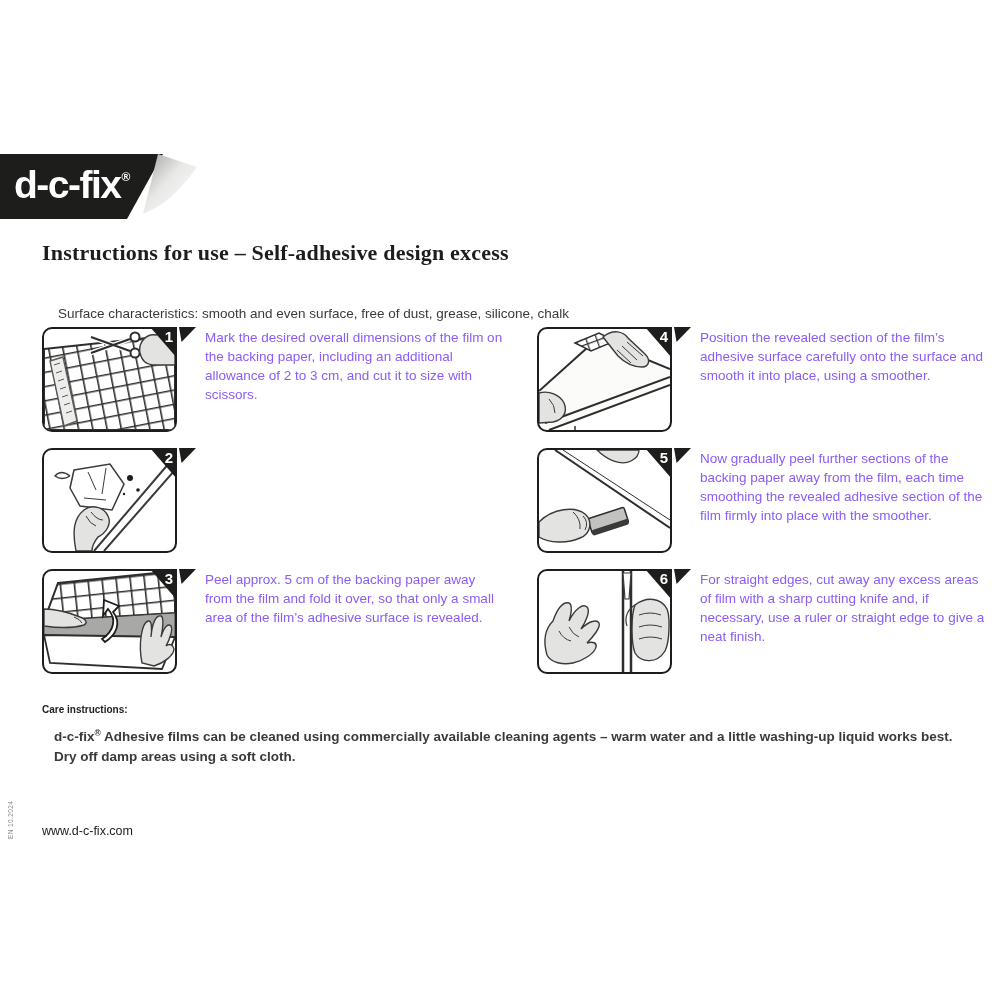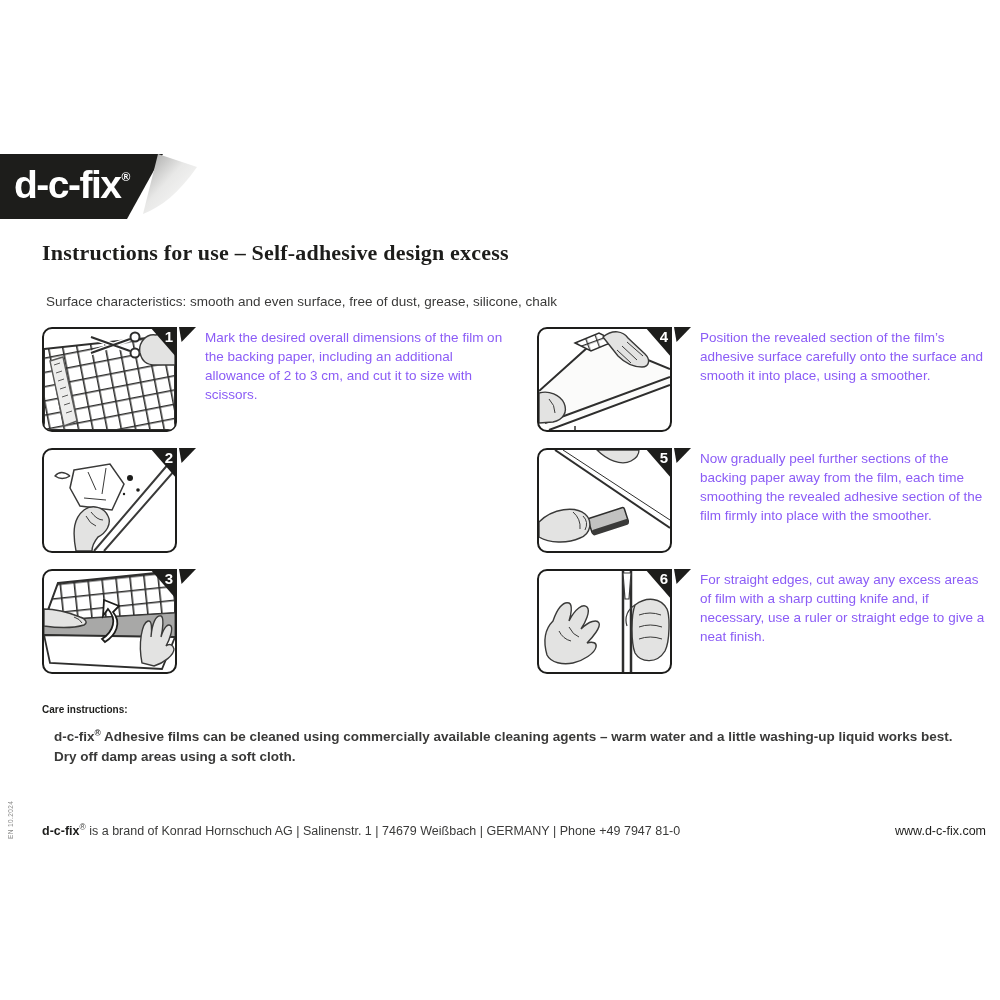--- a/index.html
+++ b/index.html
@@ -15,21 +15,21 @@
     font-size:39px; letter-spacing:-1.5px; line-height:50px;
     font-family:"Liberation Sans", sans-serif;
   }
   .logo-reg { font-size:12px; letter-spacing:0; position:relative; top:-17px; left:1px; }
   
   .title {
     position:absolute; left:42px; top:240px; margin:0;
     font-family:"Liberation Serif", serif; font-weight:bold; font-size:22px;
     color:#1d1d1b; letter-spacing:0.2px;
   }
-  .surface-note { position:absolute; left:42px; top:290px; margin:4px; font-size:13.5px; color:#3a3a39; }
+  .surface-note { position:absolute; left:42px; top:290px; margin:16px; font-size:13.5px; color:#3a3a39; }
   
   .steps {
     position:absolute; left:42px; top:327px; width:948px;
     display:grid; grid-template-columns:463px 453px; column-gap:32px;
     grid-template-rows:repeat(3,105px); row-gap:16px; grid-auto-flow:column;
   }
   .step { display:flex; gap:28px; }
   .fig {
     position:relative; flex:0 0 135px; width:135px; height:105px; box-sizing:border-box;
     border:2px solid #1d1d1b; border-radius:10px; background:#fff;
@@ -162,20 +162,21 @@
             <path d="M30,46 q6,2 8,6" stroke="#3a3a39" stroke-width="1" fill="none"></path>
             <path d="M98,92 C94,72 98,52 104,50 C108,49 108,58 107,66 C108,52 112,44 117,45 C120,46 119,58 117,66 C120,56 124,52 127,55 C129,58 126,68 122,75 C126,72 129,74 130,78 C130,84 120,92 110,95 Z" fill="#e3e3e2" stroke="#3a3a39" stroke-width="1.4"></path>
           </svg>
         </div>
         <div class="badge">
           <div class="badge-tri"></div>
           <span class="badge-num">3</span>
         </div>
         <div class="badge-tip"></div>
       </div>
+      <p class="step-text">Peel approx. 5 cm of the backing paper away from the film and fold it over, so that only a small area of the film’s adhesive surface is revealed.</p>
     </div>
 
     <div class="step">
       <div class="fig">
         <div class="art-clip">
           <svg class="art" viewBox="0 0 131 101">
             <defs>
               <pattern id="gp4" width="10" height="10" patternUnits="userSpaceOnUse" patternTransform="rotate(-20)">
                 <rect width="10" height="10" fill="#fff"></rect>
                 <path d="M0 .7H10M.7 0V10" stroke="#2e2e2d" stroke-width="1.2"></path>
@@ -248,17 +249,16 @@
     </div>
 
   </div>
 
   <div class="care">
     <p class="care-heading">Care instructions:</p>
     <p class="care-body"><span>d-c-fix</span><sup class="reg-sup">®</sup><span> Adhesive films can be cleaned using commercially available cleaning agents – warm water and a little washing-up liquid works best. Dry off damp areas using a soft cloth.</span></p>
   </div>
 
   <div class="footer">
-    <p class="footer-left"><b>d-c-fix</b><sup class="reg-sup">®</sup><span> is a brand of Konrad Hornschuch AG | Salinenstr. 1 | 74679 Weißbach | GERMANY | Phone +49 7947 81-0</span></p>
     <p class="footer-right">www.d-c-fix.com</p>
   </div>
 
 </div>
 
 </body></html>

